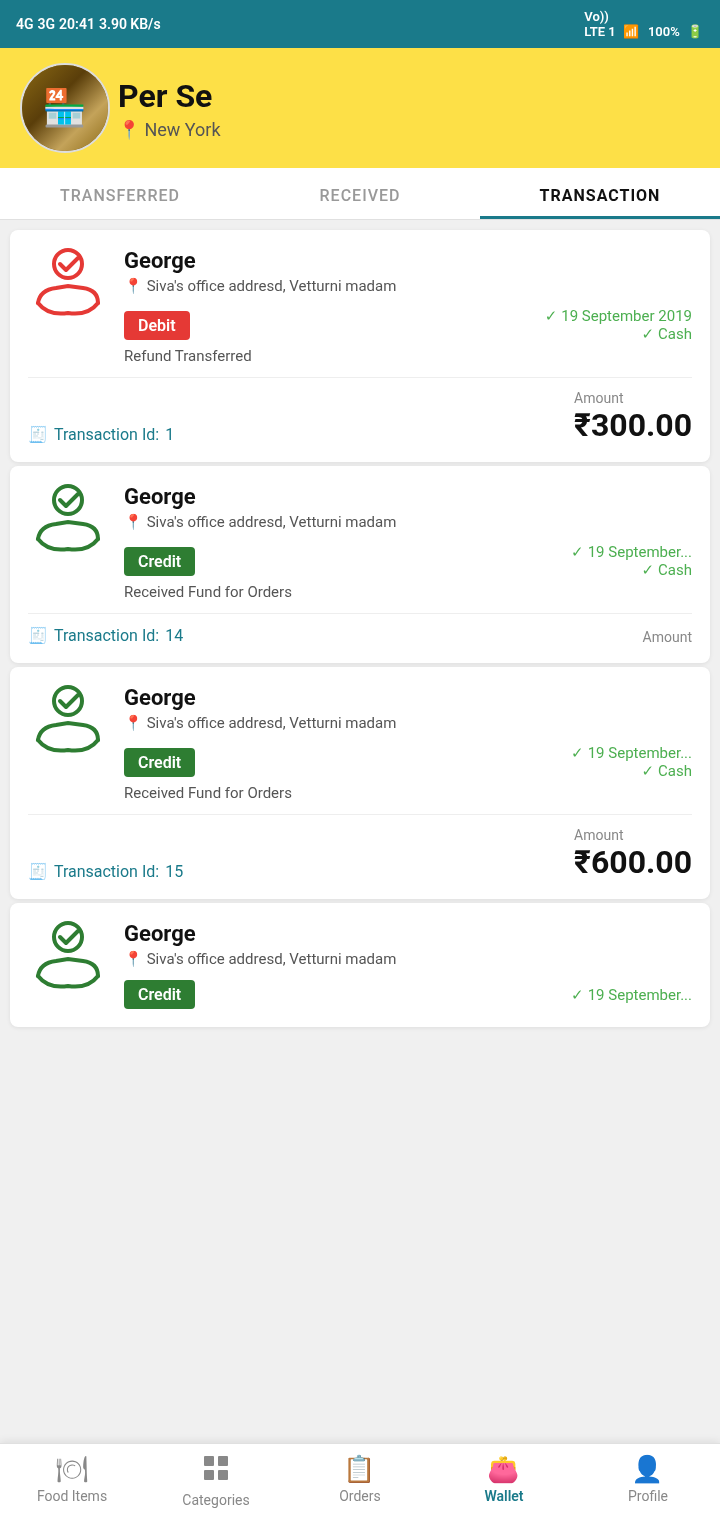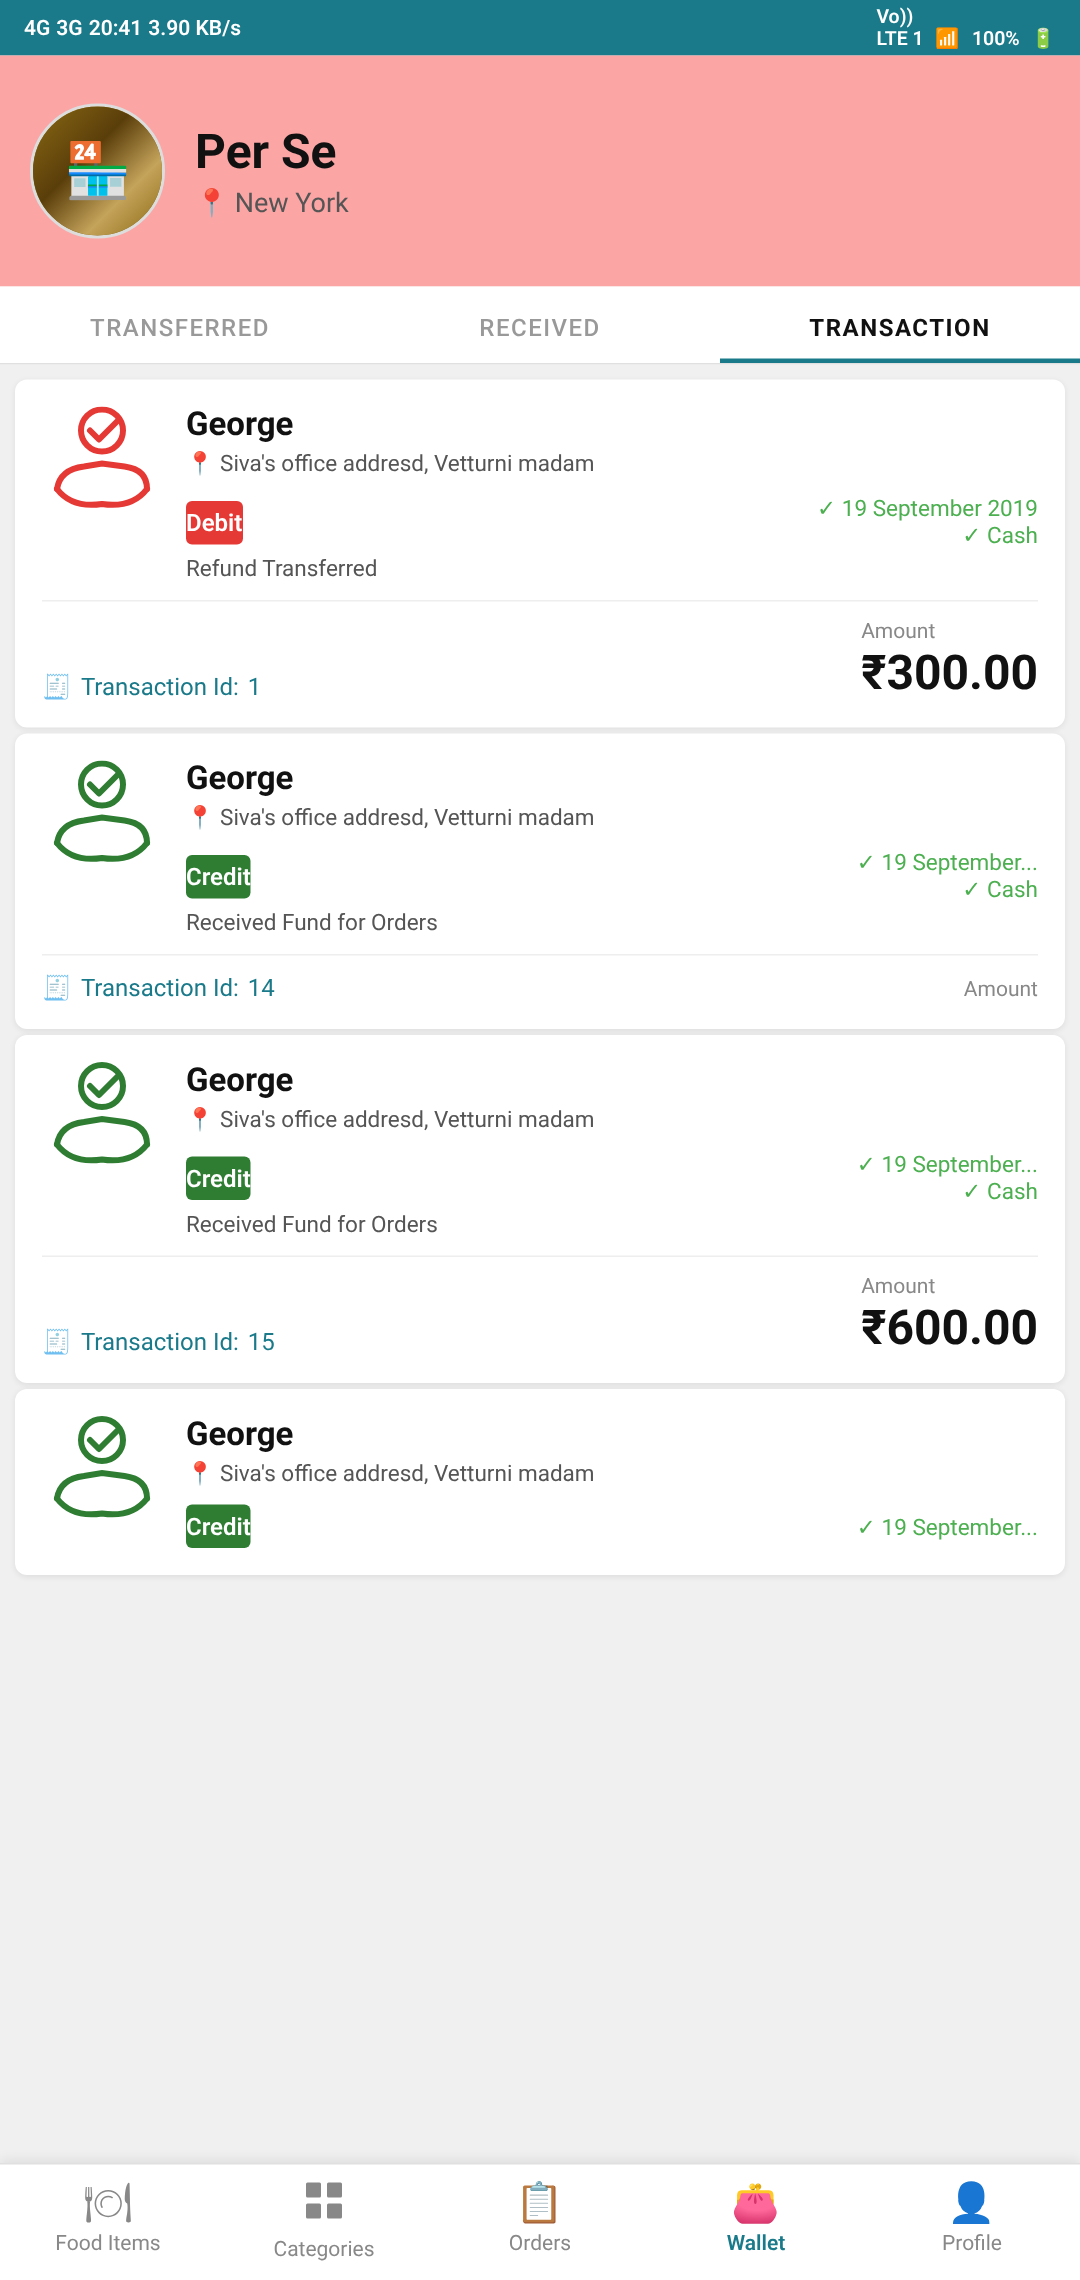--- a/index.html
+++ b/index.html
@@ -13,32 +13,32 @@
     }
 
     
     .status-bar {
       background: #1a7a8a;
       color: white;
       display: flex;
       justify-content: space-between;
       align-items: center;
       padding: 6px 16px;
-      height: 37px;
+      height: 48px;
     }
     .status-left { display: flex; align-items: center; gap: 4px; font-size: 14px; font-weight: 600; }
     .status-right { display: flex; align-items: flex-end; gap: 8px; font-size: 13px; font-weight: 600; }
 
     
     .header {
-      background: #fca5a5;
-      display: flex;
-      align-items: center;
-      padding: 32px 20px;
-      gap: 20px;
+      background: #fde047;
+      display: flex;
+      align-items: center;
+      padding: 15px 20px;
+      gap: 8px;
     }
     .avatar {
       width: 90px;
       height: 90px;
       border-radius: 50%;
       overflow: hidden;
       border: 2px solid #ddd;
       flex-shrink: 0;
       background: #8B6914;
       display: flex;
@@ -129,21 +129,21 @@
     .address { display: flex; align-items: center; gap: 4px; color: #555; font-size: 15px; margin-top: 4px; }
 
     .card-meta {
       display: flex;
       align-items: center;
       gap: 12px;
       margin-top: 12px;
     }
 
     .badge {
-      padding: 5px 0;
+      padding: 5px 14px;
       border-radius: 4px;
       font-size: 16px;
       font-weight: 600;
       color: white;
     }
     .badge-debit { background: #e53935; }
     .badge-credit { background: #2e7d32; }
 
     .date-cash {
       margin-left: auto;

